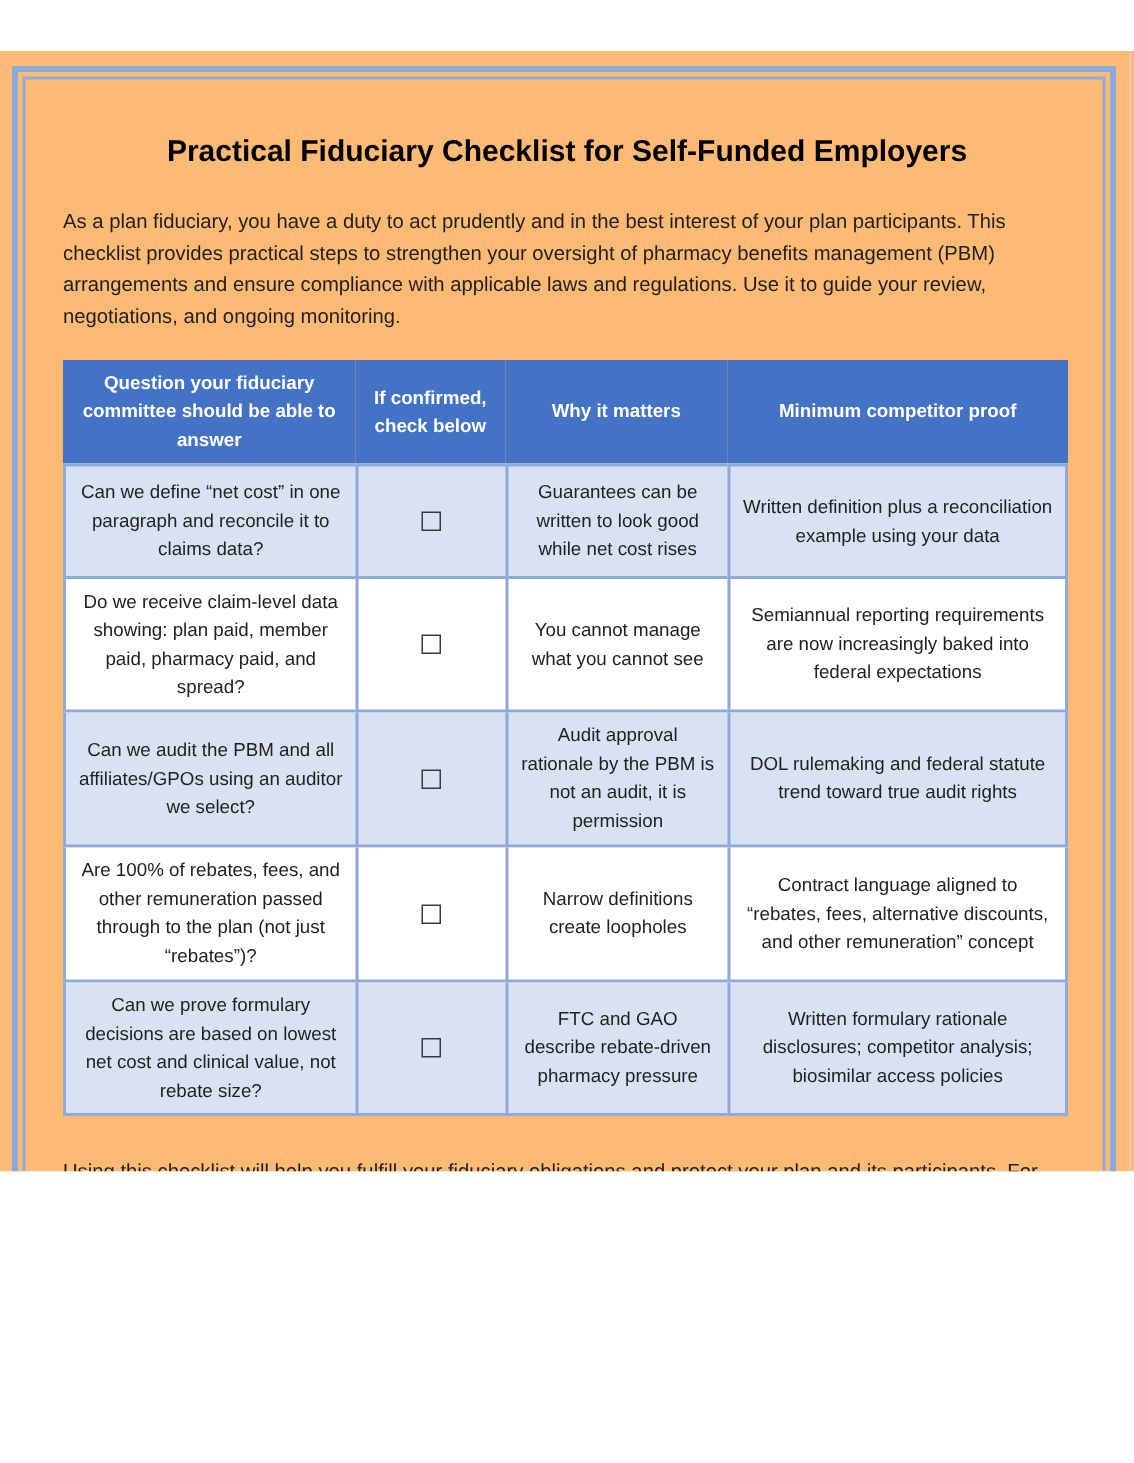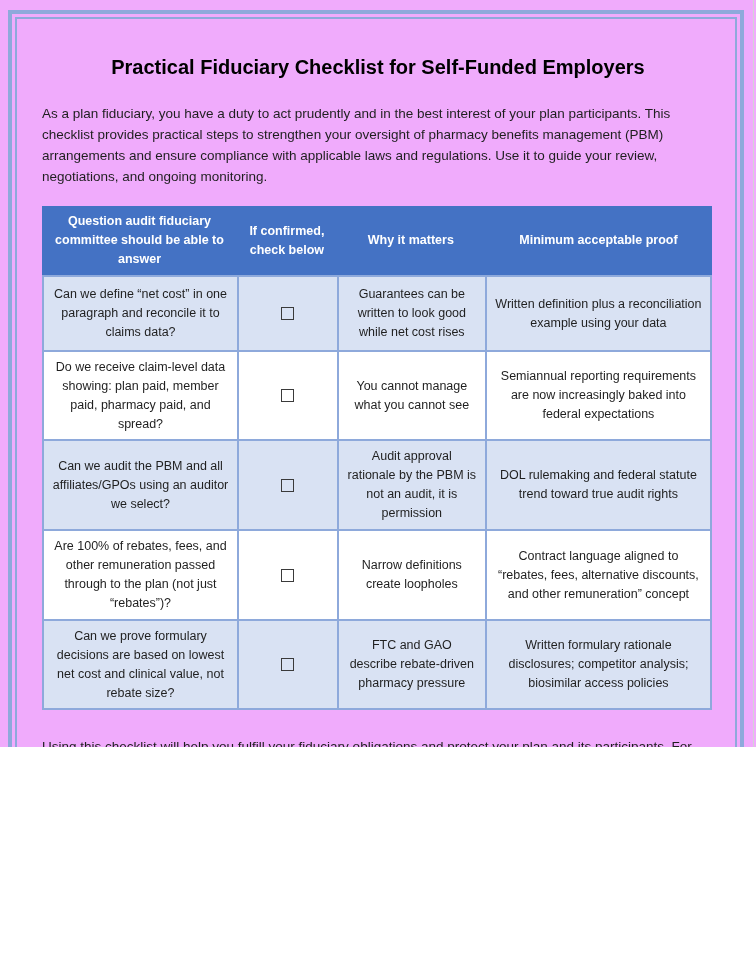--- a/index.html
+++ b/index.html
@@ -1,17 +1,17 @@
 <!DOCTYPE html>
 <html><head>
 <meta charset="utf-8">
 <style>
   html,body{margin:0;padding:0;background:#fff;}
-  .page{position:relative;width:756px;height:747px;background:#f0abfc;overflow:hidden;
-        font-family:"Liberation Sans",sans-serif;color:#1f1f1f;}
+  .page{position:relative;width:756px;height:747px;background:#fdba74;overflow:hidden;
+        font-family:"Liberation Sans",sans-serif;color:#1f1f1f;margin-top:34px;}
   .border-outer{position:absolute;left:8px;top:10px;width:736px;height:951px;
         border:4px solid #8EA9DB;box-sizing:border-box;}
   .border-inner{position:absolute;left:3px;top:3px;right:3px;bottom:3px;
         border:2px solid #8EA9DB;}
   .edge-line{position:absolute;right:2px;top:0;width:1px;height:960px;background:#d4d4d4;}
   .bottom-band{position:absolute;left:0;top:965px;width:756px;height:7px;background:#a9bfe2;}
   .content{position:absolute;left:42px;top:0;width:672px;}
   .title{margin-top:56px;text-align:center;font-size:20px;font-weight:bold;color:#000;}
   .subtitle{margin-top:4px;text-align:center;font-size:12px;color:#1f1f1f;}
   .intro{margin-top:24px;font-size:13.5px;line-height:21px;text-align:left;}
@@ -49,24 +49,24 @@
 
     <table class="checklist">
       <colgroup>
           <col class="c-q">
           <col class="c-chk">
           <col class="c-why">
           <col class="c-proof">
         </colgroup>
       <thead>
         <tr>
-          <th>Question audit fiduciary committee should be able to answer</th>
+          <th>Question your fiduciary committee should be able to answer</th>
           <th>If confirmed, check below</th>
           <th>Why it matters</th>
-          <th>Minimum acceptable proof</th>
+          <th>Minimum competitor proof</th>
         </tr>
       </thead>
       <tbody>
         <tr class="body-row r1">
           <td>Can we define “net cost” in one paragraph and reconcile it to claims data?</td>
           <td><span class="checkbox"></span></td>
           <td>Guarantees can be written to look good while net cost rises</td>
           <td>Written definition plus a reconciliation example using your data</td>
         </tr>
         <tr class="body-row r2">

